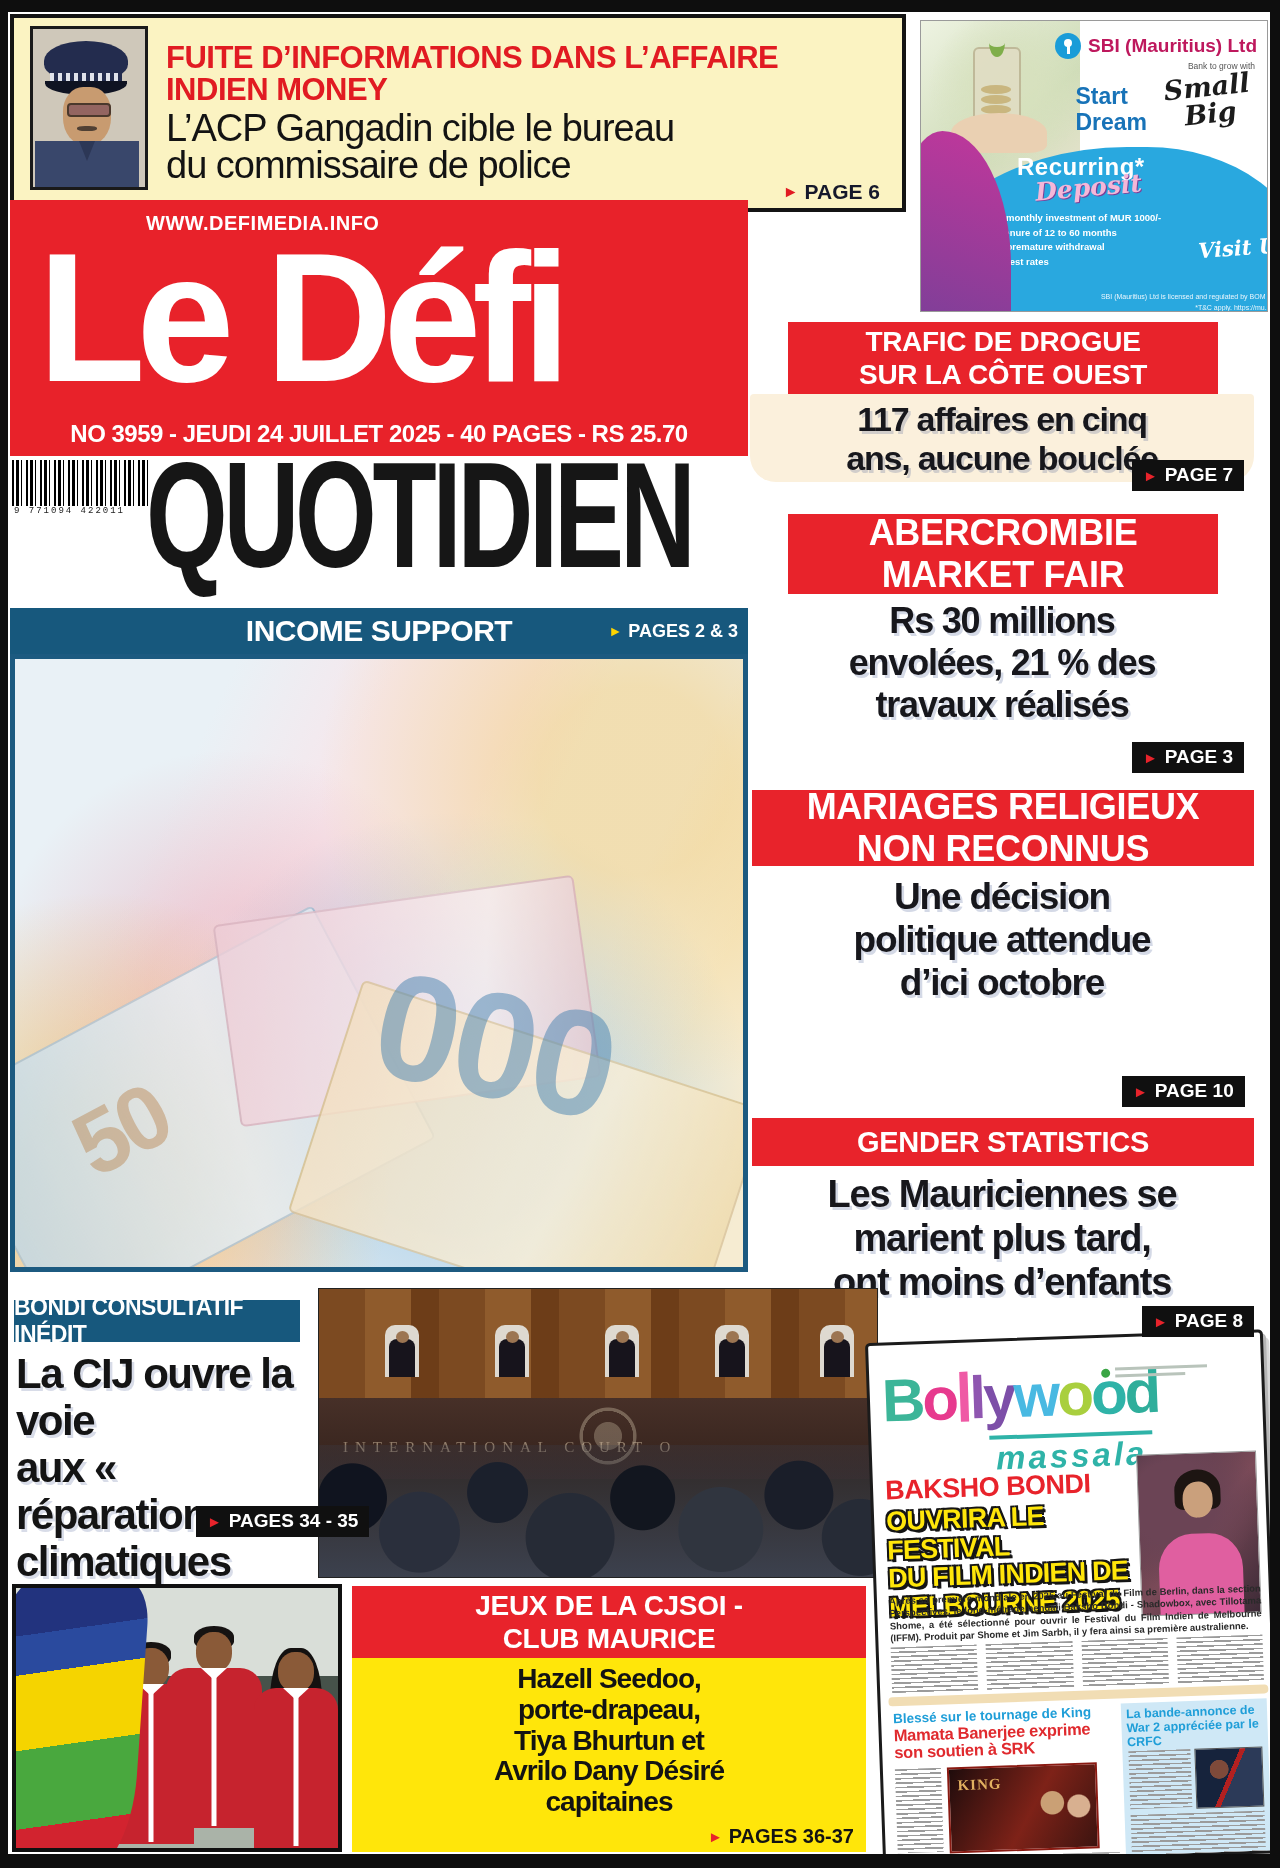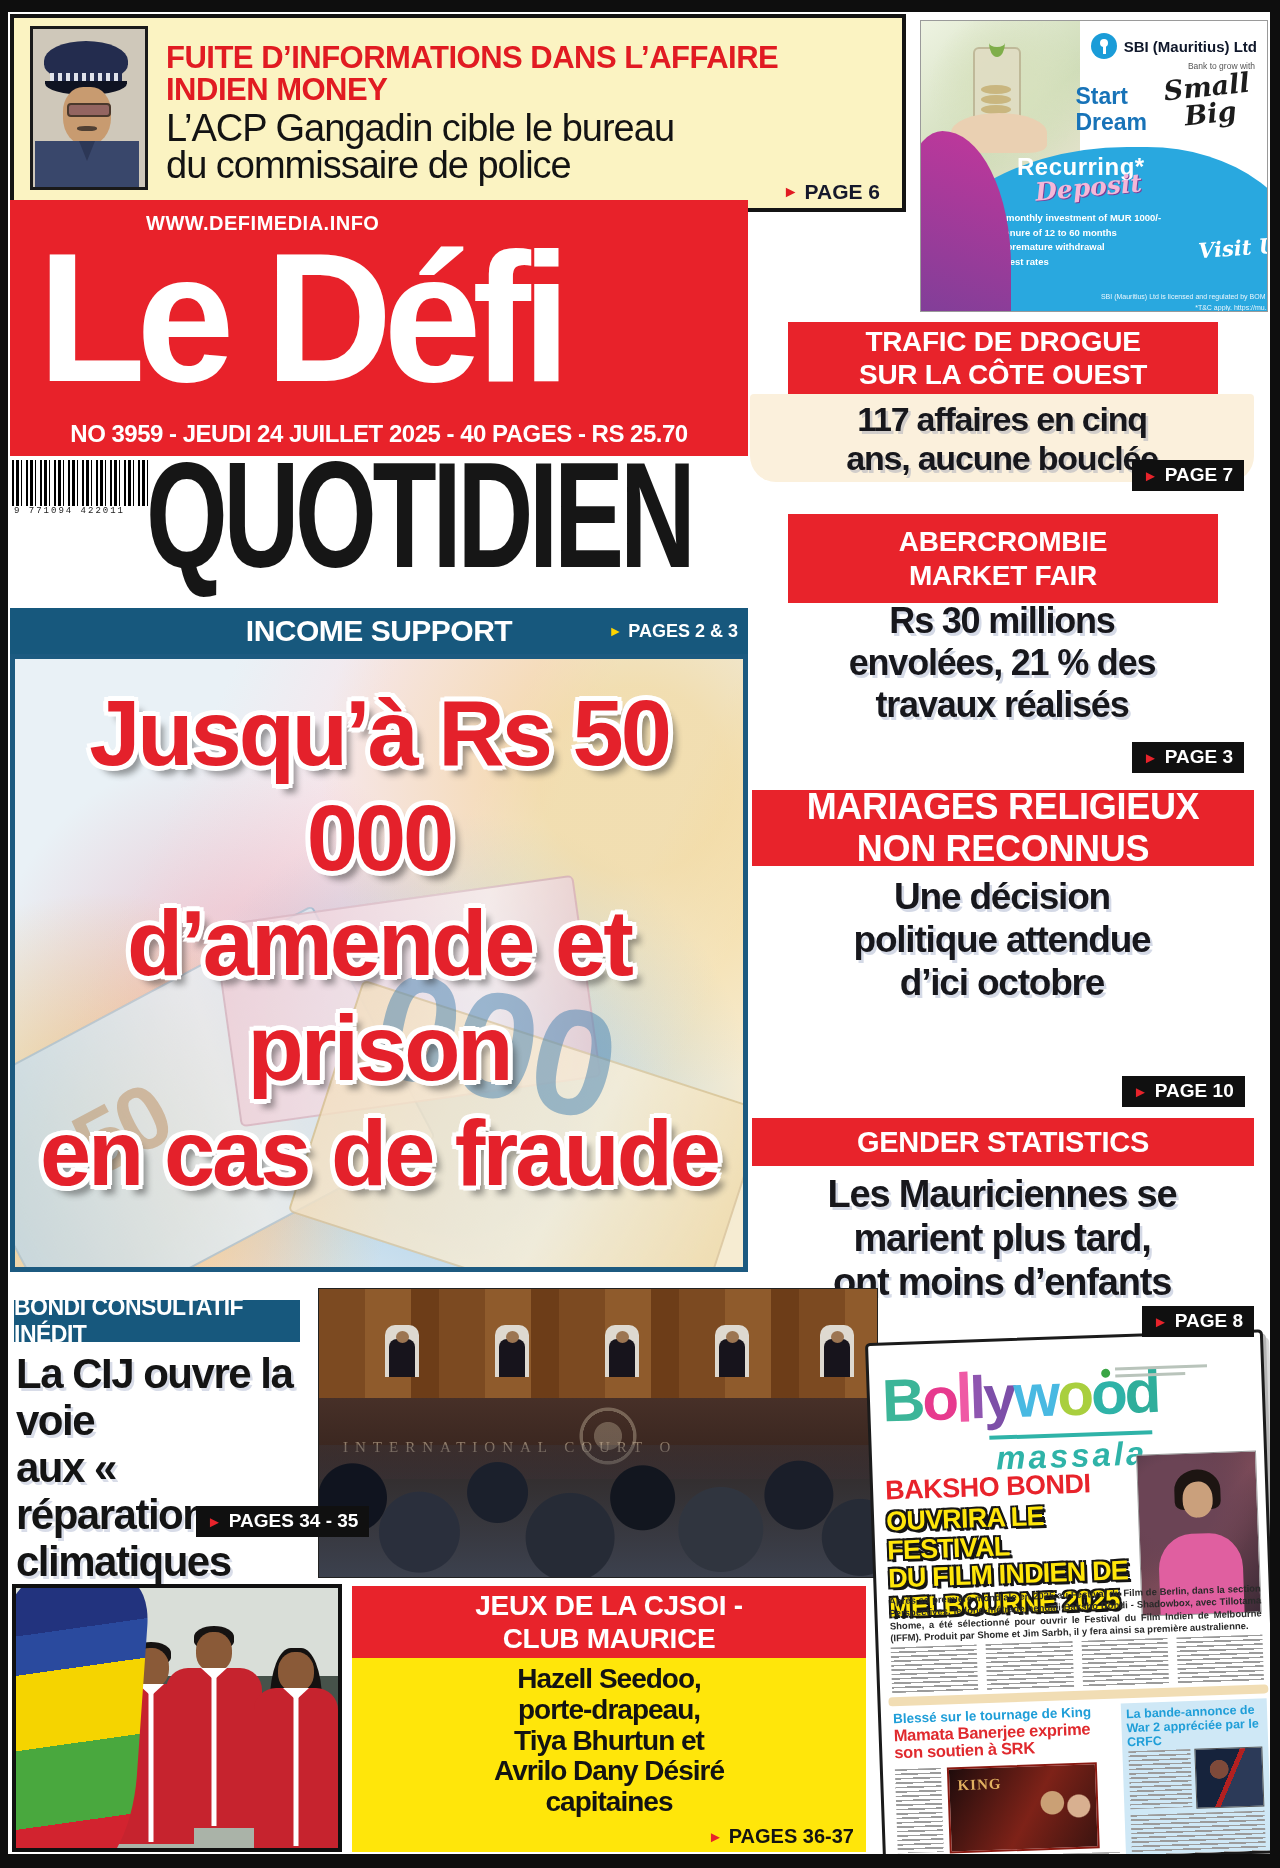--- a/index.html
+++ b/index.html
@@ -30,21 +30,21 @@
     background:radial-gradient(circle at 55% 40%,rgba(215,225,190,.9) 0 22%,transparent 60%),
                linear-gradient(140deg,#eef3e2,#cfdcb8 60%,#e9e4d0)}
   .ad-jar{position:absolute;left:52px;top:26px;width:44px;height:74px;background:rgba(225,220,195,.85);border:2px solid rgba(160,150,110,.5);border-radius:6px}
   .ad-coin{position:absolute;width:30px;height:9px;background:#c9b67f;border-radius:50%;left:6px}
   .ad-sprout{position:absolute;left:68px;top:8px;width:16px;height:18px;border-bottom:10px solid #7fae4a;border-radius:50%}
   .ad-hand{position:absolute;left:30px;top:92px;width:96px;height:40px;background:#ead0b2;border-radius:50% 50% 20% 20%}
   .sbi-row{position:absolute;right:10px;top:12px;display:flex;align-items:center;gap:7px}
   .sbi-logo{width:26px;height:26px;border-radius:50%;background:#1a9cd8;position:relative}
   .sbi-logo::after{content:"";position:absolute;left:9px;top:6px;width:8px;height:8px;border-radius:50%;background:#fff}
   .sbi-logo::before{content:"";position:absolute;left:12px;top:13px;width:3px;height:8px;background:#fff}
-  .sbi-name{font-weight:800;font-size:15px;color:#0f172a}
+  .sbi-name{font-weight:800;font-size:19px;color:#be185d}
   .sbi-tag{position:absolute;right:12px;top:40px;font-size:8.5px;color:#555}
   .ad-start{position:absolute;right:120px;top:62px;color:#1873b8;font-weight:800;font-size:23px;line-height:1.15}
   .ad-script{position:absolute;right:16px;top:52px;font-family:"DejaVu Serif",serif;font-style:italic;font-weight:bold;font-size:27px;color:#1c1c1c;line-height:1;transform:rotate(-6deg)}
   .ad-blob{position:absolute;left:-14px;bottom:-8px;width:400px;height:172px;background:#29a8df;border-radius:55% 40% 0 0/90% 70% 0 0}
   .ad-purp{position:absolute;left:-30px;bottom:-10px;width:120px;height:190px;background:linear-gradient(20deg,#7b3f98,#c2379b);border-radius:60% 80% 0 0/100% 100% 0 0}
   .ad-rec{position:absolute;left:110px;top:6px;color:#fff;font-weight:800;font-size:24px;letter-spacing:.5px}
   .ad-dep{position:absolute;left:128px;top:26px;font-family:"DejaVu Serif",serif;font-style:italic;font-weight:bold;font-size:25px;color:#f4b7d8;text-shadow:1px 1px 0 #7b3f98;transform:rotate(-5deg)}
   .ad-bullets{position:absolute;left:44px;top:64px;color:#fff;font-size:9.5px;line-height:1.55;font-weight:bold}
   .ad-visit{position:absolute;right:18px;top:88px;font-family:"DejaVu Serif",serif;font-style:italic;font-weight:bold;font-size:21px;color:#fff;transform:rotate(-4deg)}
   .ad-foot{position:absolute;right:10px;bottom:6px;color:#eaf6fd;font-size:7px;text-align:right;line-height:1.5}
@@ -277,42 +277,37 @@
       <span class="arr">►</span>
       <span>PAGES 2 &amp; 3</span>
     </span>
   </div>
   <div class="abs mainphoto">
     <div class="note n1"></div>
     <div class="note n3"></div>
     <div class="note n2"></div>
     <div class="ghost000" style="left:360px;top:300px;font-size:150px;transform:rotate(12deg)">000</div>
     <div class="ghost000" style="left:60px;top:420px;font-size:90px;transform:rotate(-28deg);color:rgba(180,120,60,.4)">50</div>
-    <div class="mainhead">
-      <div>Jusqu’à Rs 50 000</div>
-      <div>d’amende et prison</div>
-      <div>en cas de fraude</div>
-    </div>
   </div>
 
   <div class="tag" style="left:788px;top:322px;width:430px;height:72px;font-size:28px">
     <span>TRAFIC DE DROGUE</span>
     <span>SUR LA CÔTE OUEST</span>
   </div>
   <div class="abs cream"></div>
   <div class="rh" style="left:750px;top:400px;width:504px;font-size:34px">
     <div>117 affaires en cinq</div>
     <div>ans, aucune bouclée</div>
   </div>
   <div class="chip" style="left:1132px;top:460px">
     <span class="arr">►</span>
     <span>PAGE 7</span>
   </div>
 
-  <div class="tag" style="left:788px;top:514px;width:430px;height:89px;font-size:28px">
+  <div class="tag" style="left:788px;top:514px;width:430px;height:80px;font-size:36px">
     <span>ABERCROMBIE</span>
     <span>MARKET FAIR</span>
   </div>
   <div class="rh" style="left:748px;top:600px;width:508px;font-size:36px">
     <div>Rs 30 millions</div>
     <div>envolées, 21 % des</div>
     <div>travaux réalisés</div>
   </div>
   <div class="chip" style="left:1132px;top:742px">
     <span class="arr">►</span>

